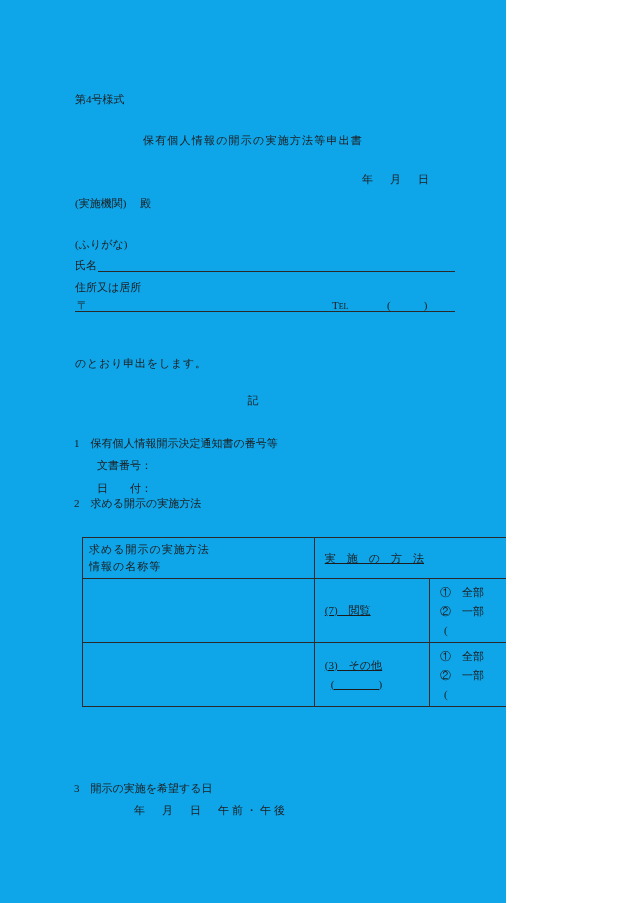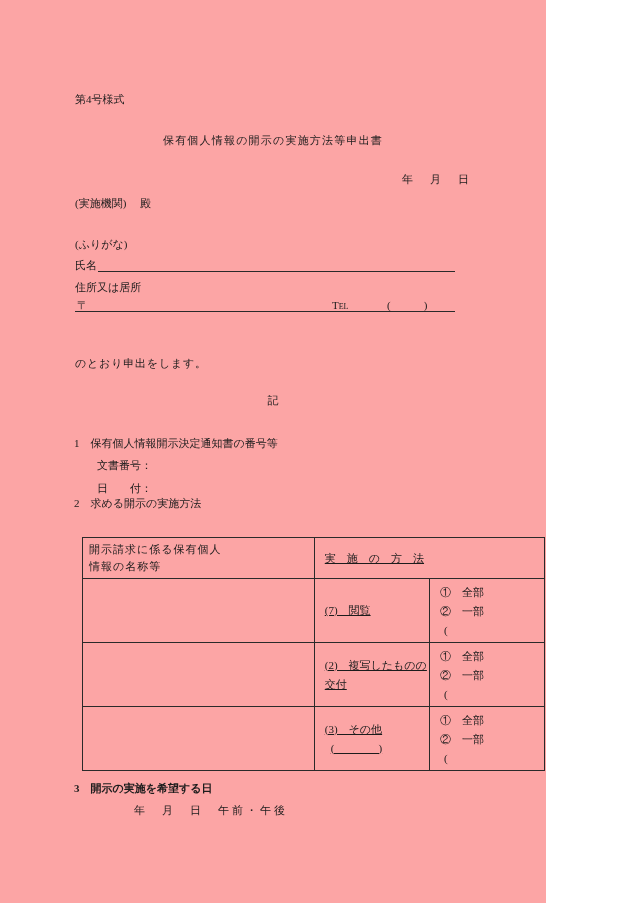--- a/index.html
+++ b/index.html
@@ -1,19 +1,19 @@
 <!DOCTYPE html>
 <html><head>
 <meta charset="utf-8">
 <style>
   html,body { margin:0; padding:0; background:#ffffff; }
   .page {
     position:relative;
-    width:546px; height:903px;
-    background:#fca5a5;
+    width:506px; height:903px;
+    background:#0ea5e9;
     font-family:"Liberation Serif","DejaVu Serif",serif;
     font-size:11px;
     color:#1c1c1c;
     overflow:hidden;
   }
   .abs { position:absolute; white-space:pre; }
   .center { left:0; width:100%; text-align:center; }
   .title { letter-spacing:1.2px; }
   .ls { letter-spacing:0.8px; }
   .ls2 { letter-spacing:3px; }
@@ -79,21 +79,21 @@
   <div class="abs" style="left:97px; top:458px;">文書番号：</div>
   <div class="abs" style="left:97px; top:481px;">日　　付：</div>
 
   <div class="abs" style="left:74px; top:496px;">2　求める開示の実施方法</div>
 
   <table class="method-table">
     <tbody>
         <tr class="hdr-row">
       <td class="col-name">
         <div class="hdr-name">
-          <div>開示請求に係る保有個人</div>
+          <div>求める開示の実施方法</div>
           <div>情報の名称等</div>
         </div>
       </td>
       <td class="col-method" colspan="2">
         <div class="hdr-method">実　施　の　方　法</div>
       </td>
     </tr>
 
     <tr class="data-row">
       <td class="col-name"></td>
@@ -105,52 +105,36 @@
       </td>
       <td class="col-scope">
         <div class="scope-cell-inner">
           <div>①　全部</div>
           <div>②　一部</div>
           <div class="scope-paren">(　　　　　　　　　　　)</div>
         </div>
       </td>
     </tr>
 
-    <tr class="data-row">
-      <td class="col-name"></td>
-      <td class="col-method">
-        <div class="method-cell-inner">
-          <div>(2)　複写したものの交付</div>
-
-        </div>
-      </td>
-      <td class="col-scope">
-        <div class="scope-cell-inner">
-          <div>①　全部</div>
-          <div>②　一部</div>
-          <div class="scope-paren">(　　　　　　　　　　　)</div>
-        </div>
-      </td>
-    </tr>
 
     <tr class="data-row">
       <td class="col-name"></td>
       <td class="col-method">
         <div class="method-cell-inner">
           <div>(3)　その他</div>
           <div class="method-paren">(　　　　)</div>
         </div>
       </td>
       <td class="col-scope">
         <div class="scope-cell-inner">
           <div>①　全部</div>
           <div>②　一部</div>
           <div class="scope-paren">(　　　　　　　　　　　)</div>
         </div>
       </td>
     </tr>
   </tbody>
     </table>
 
-  <div class="abs" style="left:74px; top:781px;font-weight:bold;">3　開示の実施を希望する日</div>
+  <div class="abs" style="left:74px; top:781px;">3　開示の実施を希望する日</div>
   <div class="abs ls2" style="left:134px; top:803px;text-align:right;">年　月　日　午前・午後</div>
 
 </div>
 
 </body></html>

